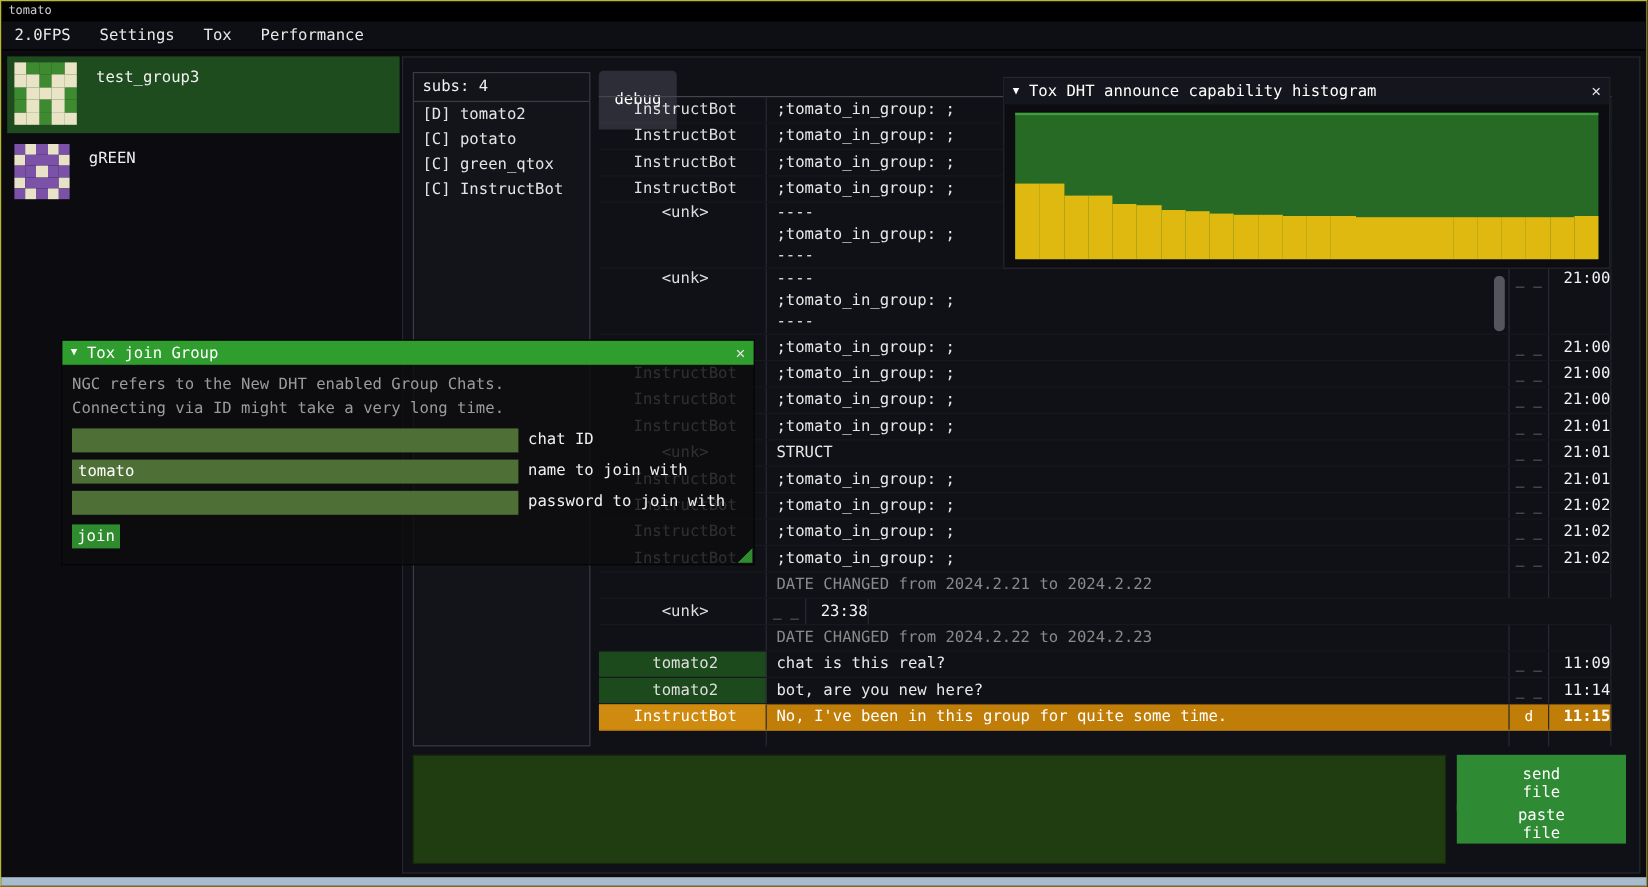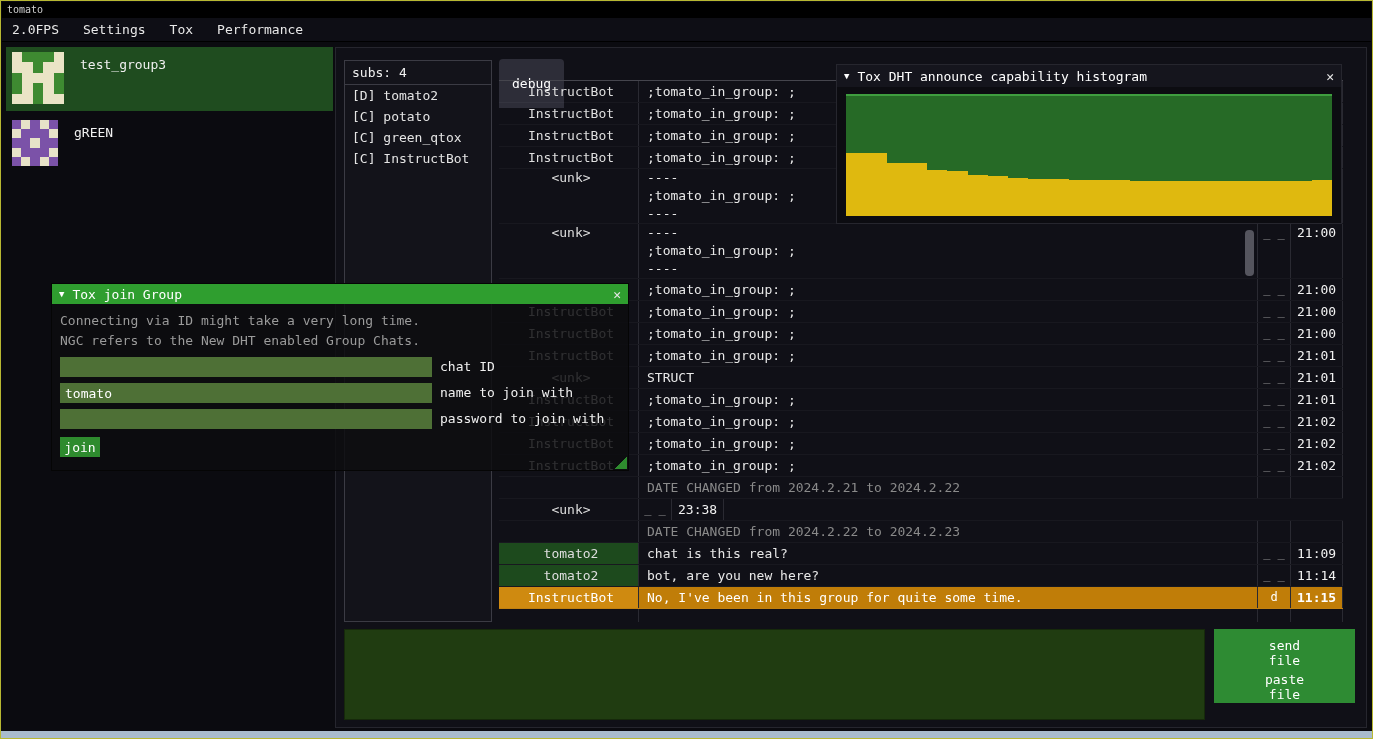--- a/index.html
+++ b/index.html
@@ -46,21 +46,21 @@
     display:flex; flex-direction:column; overflow:hidden; }
   .crow { display:flex; line-height:21px; border-bottom:1px solid rgba(255,255,255,0.035); flex:none; }
   .crow.multi { line-height:18px; }
   .c-name { width:140px; padding-left:5px; border-right:1px solid #2a2a32; overflow:hidden;
     white-space:nowrap; color:#dedede;text-align:center; }
   .c-name.chip { background:#1d4a1d; }
   .c-msg { flex:1; padding-left:8px; border-right:1px solid #2a2a32; white-space:pre-line;
     overflow:hidden; color:#e8e8e8; }
   .crow.sys .c-msg { color:#8a8a8a; }
   .c-status { width:33px; border-right:1px solid #2a2a32; color:#909090; text-align:center; font-size:12px; }
-  .c-time { width:52px; padding-left:6px; border-right:1px solid #2a2a32; color:#f2f2f2; }
+  .c-time { width:52px; padding-left:6px; border-right:1px solid #2a2a32; color:#f2f2f2;text-align:right; }
   .crow.hl { background:#c07d08; }
   .crow.hl .c-name { background:#cf8a10; color:#fff; }
   .crow.hl .c-msg, .crow.hl .c-status { color:#fff; }
   .crow.hl .c-time { color:#fff; font-weight:bold; }
   .crow.fill { flex:1; border-bottom:none; }
 
   .scrollthumb { position:absolute; left:909px; top:182px; width:9px; height:46px;
     background:#55555e; border-radius:4px; }
 
   .compose { position:absolute; left:8px; top:581px; width:861px; height:91px;
@@ -346,22 +346,22 @@
 file</button>
   </div>
 
   <div class="joinwin">
     <div class="jw-title">
       <span class="w-collapse">▼</span>
       <span>Tox join Group</span>
       <span class="w-close">✕</span>
     </div>
     <div class="jw-body">
+      <div class="jw-info">NGC refers to the New DHT enabled Group Chats.</div>
       <div class="jw-info">Connecting via ID might take a very long time.</div>
-      <div class="jw-info">NGC refers to the New DHT enabled Group Chats.</div>
       <div id="join-fields">
           <div class="jw-field">
             <input style="">
             <label>chat ID</label>
           </div>
           <div class="jw-field">
             <input value="tomato" style="">
             <label>name to join with</label>
           </div>
           <div class="jw-field">

